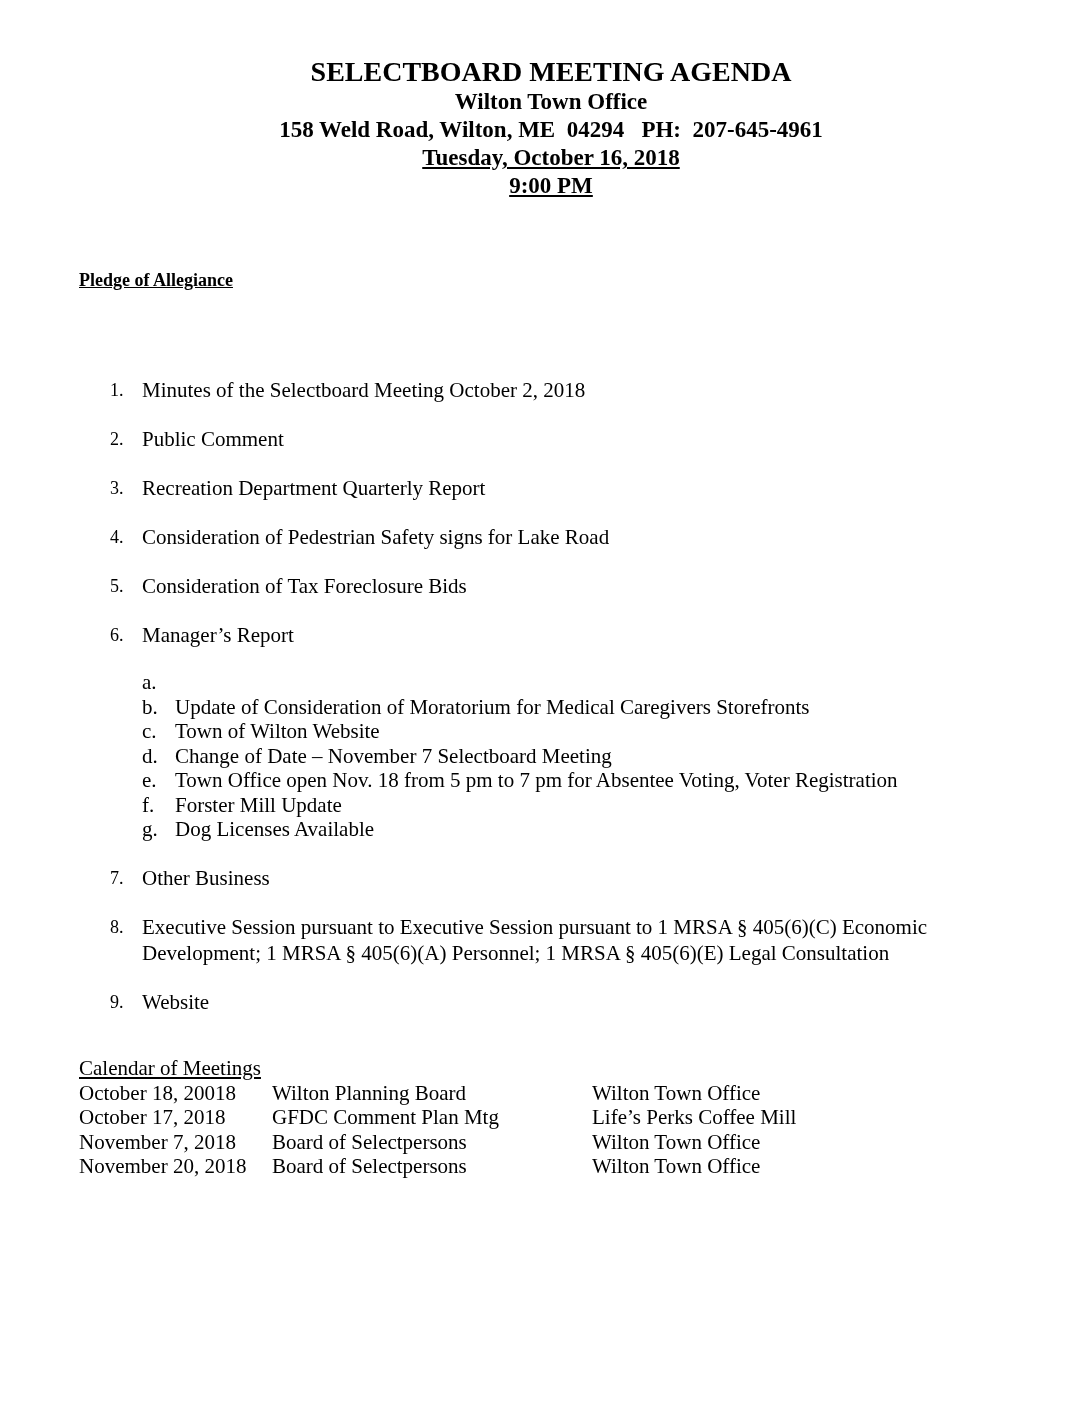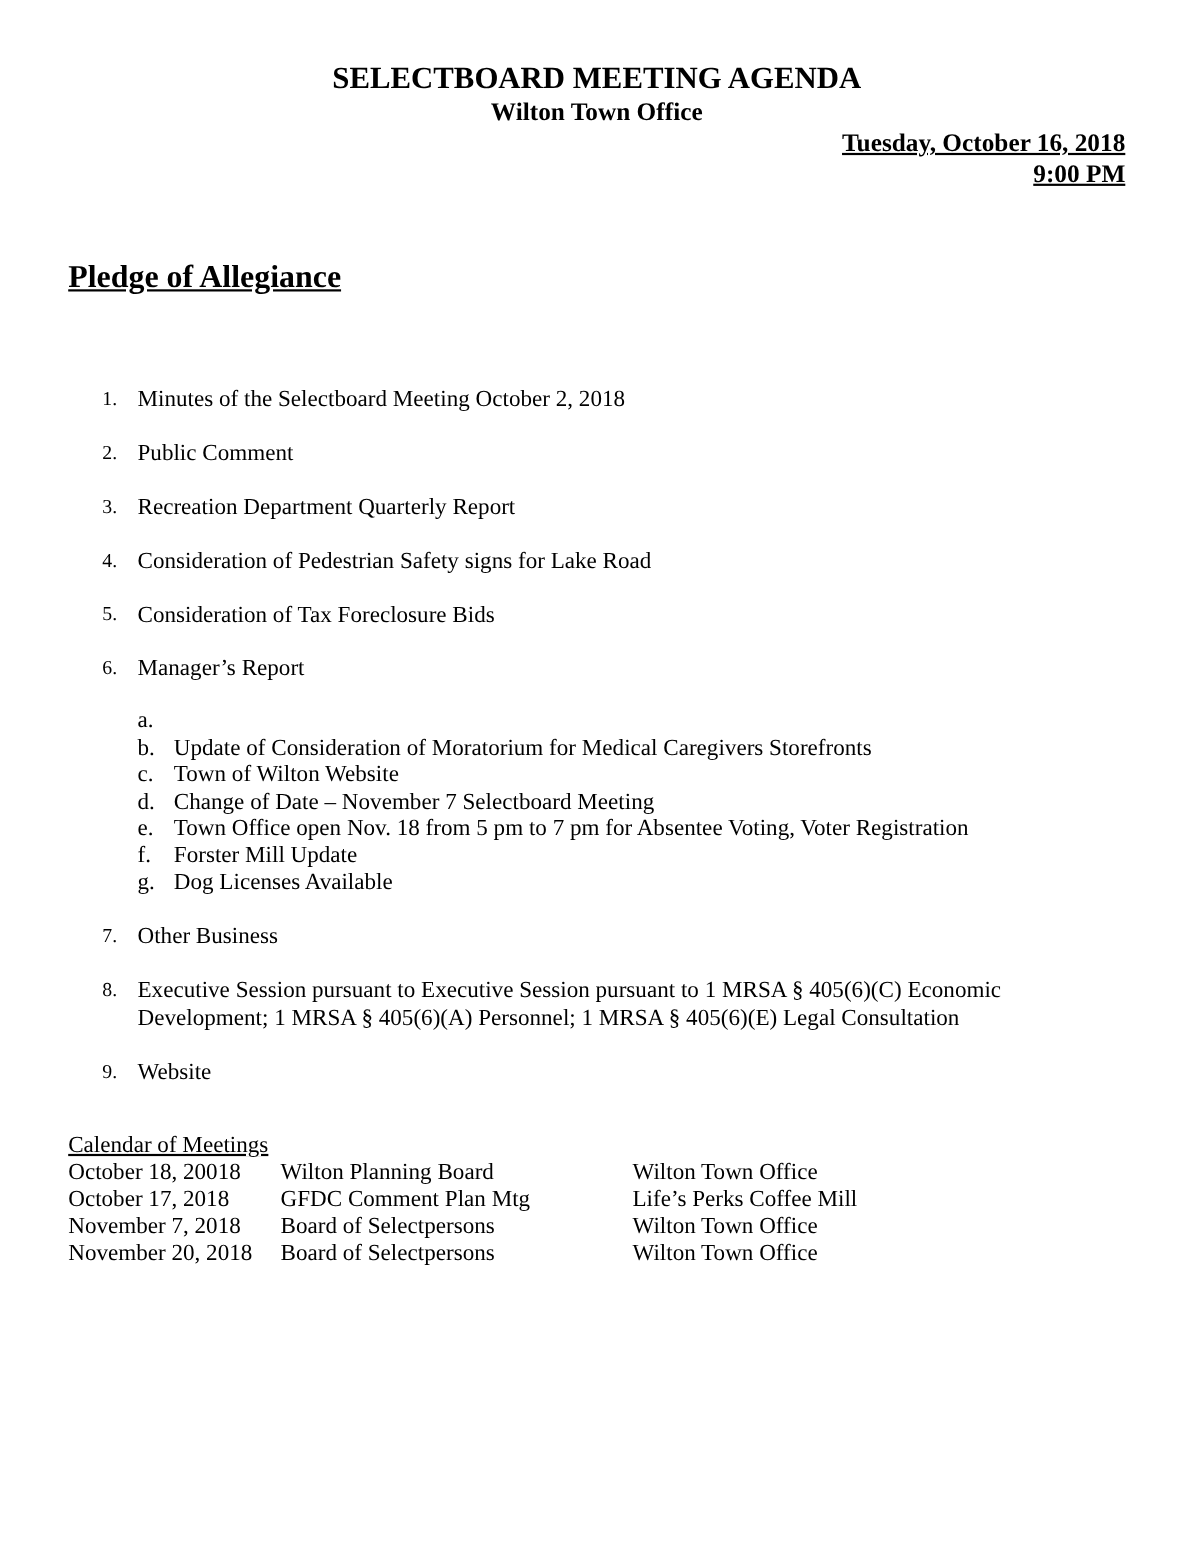--- a/index.html
+++ b/index.html
@@ -12,37 +12,37 @@
     height: 1408px;
     font-family: "Liberation Serif", "DejaVu Serif", serif;
     color: #000000;
     overflow: hidden;
   }
   [data-bind] { white-space: pre-wrap; }
   .page {
     box-sizing: border-box;
     width: 1088px;
     height: 1408px;
-    padding: 56px 65px 0 62px;
+    padding: 56px 65px 0 79px;
   }
   .doc-header { text-align: center; }
   .doc-title {
     font-size: 28px;
     font-weight: bold;
     line-height: 32px;
   }
   .doc-subline {
     font-size: 23px;
     font-weight: bold;
     line-height: 28px;
   }
-  .underline { text-decoration: underline; text-align: right; }
+  .underline { text-decoration: underline; }
   .pledge-heading {
     margin-top: 66px;
-    font-size: 29px;
+    font-size: 18px;
     font-weight: bold;
     text-decoration: underline;
     line-height: 28px;
   }
   .agenda-list {
     margin-top: 83px;
     font-size: 21px;
     line-height: 26px;
   }
   .agenda-item {
@@ -83,20 +83,21 @@
   .calendar-row .cal-location { flex: 1 1 auto; }
 </style>
 </head>
 <body>
 
 <div class="page">
 
   <div class="doc-header">
     <div class="doc-title" data-bind="header.title">SELECTBOARD MEETING AGENDA</div>
     <div class="doc-subline" data-bind="header.venue">Wilton Town Office</div>
+    <div class="doc-subline" data-bind="header.address">158 Weld Road, Wilton, ME  04294   PH:  207-645-4961</div>
     <div class="doc-subline underline" data-bind="header.date">Tuesday, October 16, 2018</div>
     <div class="doc-subline underline" data-bind="header.time">9:00 PM</div>
   </div>
 
   <div class="pledge-heading" data-bind="pledge_heading">Pledge of Allegiance</div>
 
   <div class="agenda-list">
 
     <div class="agenda-item">
       <span class="num" data-bind="agenda.items.0.num">1.</span>

